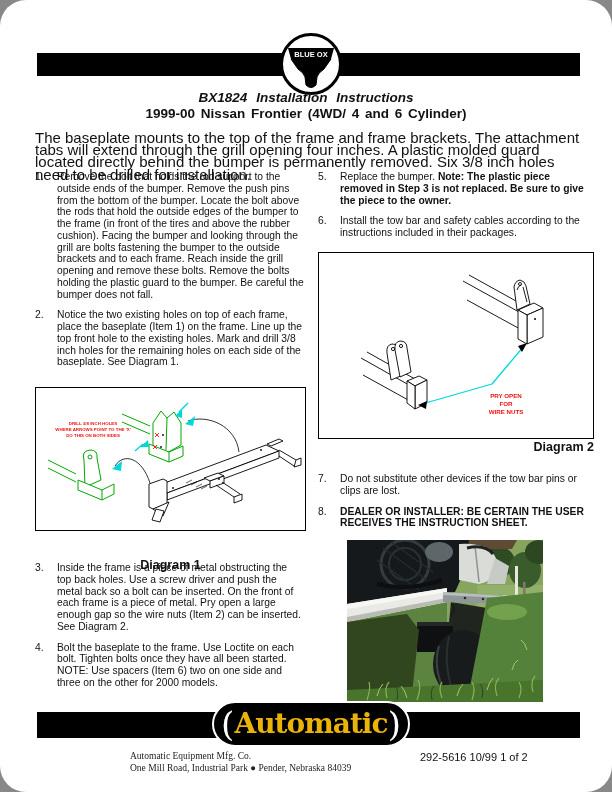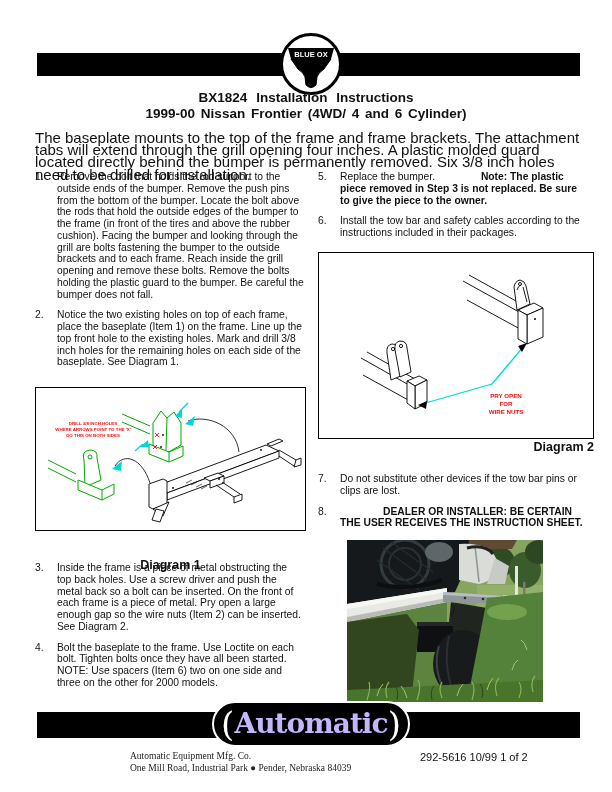--- a/index.html
+++ b/index.html
@@ -1,51 +1,51 @@
 <!DOCTYPE html>
 <html><head>
 <meta charset="utf-8">
 <style>
   html,body{margin:0;padding:0;background:#888;}
   .page{
     position:relative;width:612px;height:792px;background:#ffffff;
     margin:0 auto;overflow:hidden;
-    font-family:"Liberation Sans",sans-serif;color:#111;
+    font-family:"Liberation Sans",sans-serif;color:#111;border-radius:26px;
   }
   
   .hdr-bar{position:absolute;left:37px;top:53px;width:543px;height:23px;background:#000;}
   .logo-wrap{position:absolute;left:280px;top:33px;width:62px;height:62px;}
   .title{position:absolute;left:0;top:90px;width:612px;text-align:center;font-weight:bold;font-size:13.5px;line-height:16px;}
-  .title .l1{word-spacing:5px;}
+  .title .l1{word-spacing:5px;font-style:italic;}
   .title .l2{word-spacing:2px;}
   
   .intro{position:absolute;left:35px;top:132px;width:550px;font-size:15px;line-height:12.2px;}
   
   .steps{position:absolute;font-size:10.3px;line-height:11.75px;}
   .steps.left{left:35px;top:171px;width:269px;}
   .steps.l2{left:35px;top:562px;width:269px;}
   .steps.right{left:318px;top:171px;width:269px;}
   .steps.r2{left:318px;top:473px;width:269px;}
   .step{display:flex;margin-bottom:9px;}
   .step .num{width:22px;flex:0 0 22px;}
   .step .txt{flex:1;}
-  .step b{font-weight:bold;margin-left:43px;}
+  .step b{font-weight:bold;}
   
   .diagbox{position:absolute;border:1px solid #000;background:#fff;}
   .diag1{left:35px;top:387px;width:269px;height:142px;}
   .diag2{left:318px;top:252px;width:274px;height:185px;}
   .diagcap{position:absolute;text-align:center;font-weight:bold;font-size:12.5px;}
   .cap1{left:35px;top:558px;width:271px;}
   .cap2{left:318px;top:440px;width:276px;text-align:right;}
   
   .photo{position:absolute;left:347px;top:540px;width:196px;height:162px;}
   
   .ftr-bar{position:absolute;left:37px;top:712px;width:543px;height:26px;background:#000;}
   .pill{position:absolute;left:212px;top:701px;width:198px;height:46px;background:#000;border:2px solid #fff;border-radius:25px;box-sizing:border-box;}
-  .pill .word{position:absolute;left:0;top:4px;width:100%;text-align:center;color:#c4b5fd;
+  .pill .word{position:absolute;left:0;top:4px;width:100%;text-align:center;color:#eab308;
     font-family:"DejaVu Serif",serif;font-weight:bold;font-size:28px;letter-spacing:-1px;}
   .pill .par{position:absolute;top:1px;color:#fff;font-family:"DejaVu Serif",serif;font-size:34px;font-weight:normal;}
   .pill .pl{left:7px;} .pill .pr{right:7px;}
   .company{position:absolute;left:130px;top:751px;width:352px;
     font-family:"Liberation Serif",serif;font-size:9.5px;line-height:11.5px;color:#222;}
   .docnum{position:absolute;left:420px;top:751px;width:146px;text-align:left;font-size:11px;}
   svg{display:block;}
 </style>
 </head>
 <body>

